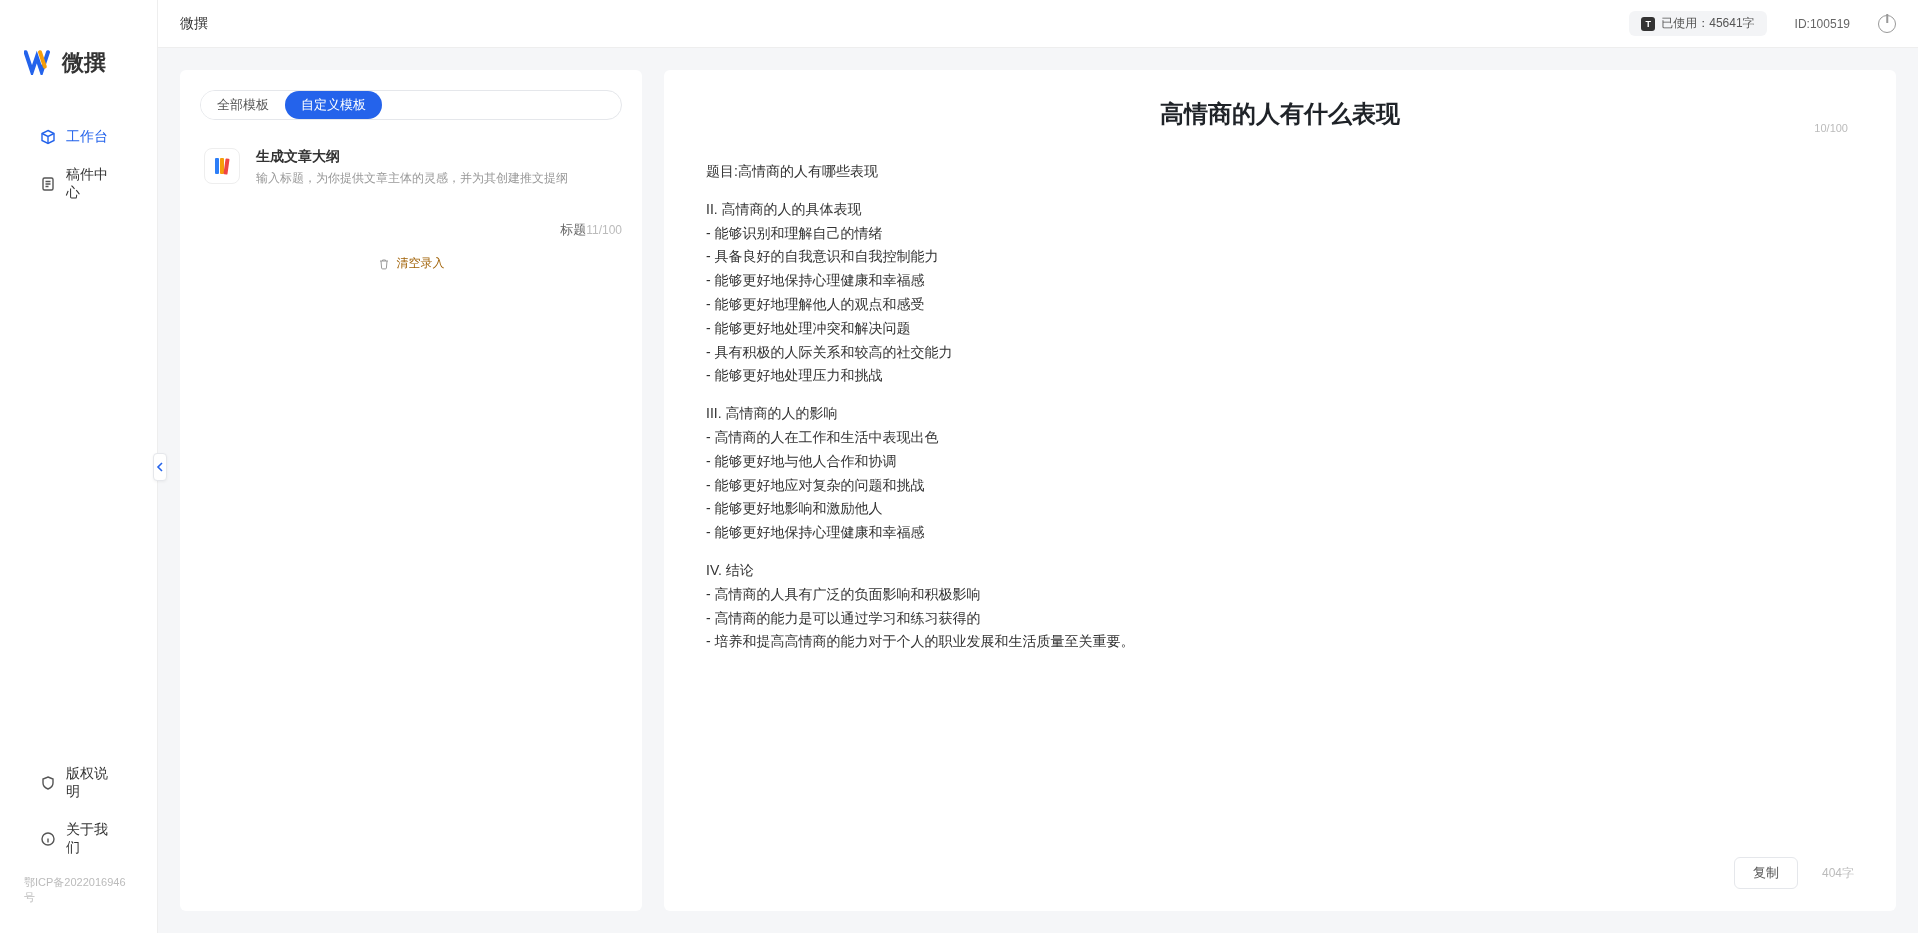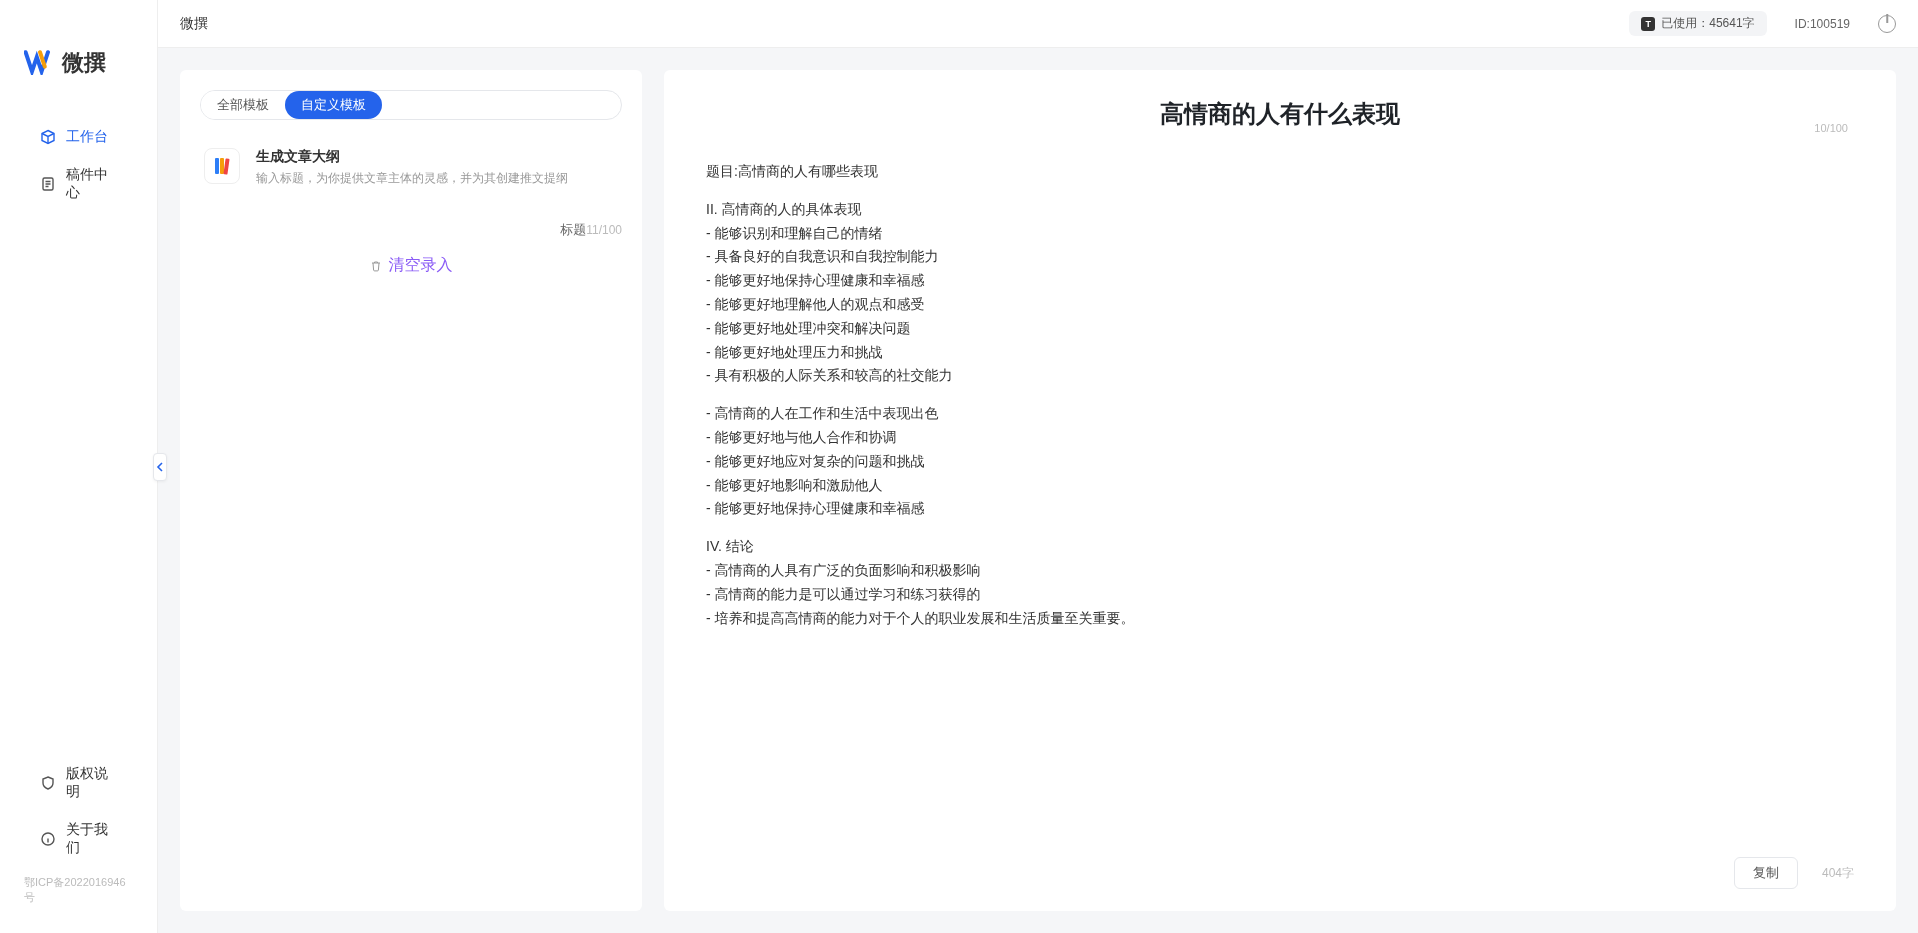--- a/index.html
+++ b/index.html
@@ -40,21 +40,21 @@
 
     .tool-card { display: flex; gap: 16px; margin-top: 18px; padding: 10px 4px; }
     .tool-icon { width: 36px; height: 36px; border: 1px solid #eee; border-radius: 8px; display:flex; align-items:center; justify-content:center; }
     .tool-title { font-size: 14px; font-weight: 600; color: #333; }
     .tool-desc { font-size: 12px; color: #999; margin-top: 4px; }
 
     .field-row { display: flex; justify-content: flex-end; align-items: center; margin-top: 24px; font-size: 13px; color: #666; }
     .char-count { color: #bbb; font-size: 12px; }
     .input-box { margin-top: 8px; }
     .input-box input { width: 100%; padding: 10px 12px; border: 1px solid #e5e7eb; border-radius: 6px; font-size: 14px; outline: none; }
-    .clear-row { display: flex; align-items: center; justify-content: center; gap: 7px; margin-top: 16px; color: #8b5cf6; font-size: 16px; cursor: pointer; }
+    .clear-row { display: flex; align-items: center; justify-content: center; gap: 7px; margin-top: 16px; color: #a16207; font-size: 12px; cursor: pointer; }
 
     .generate-row { margin-top: auto; padding-top: 16px; display: flex; justify-content: center; }
     .generate-btn { width: 200px; padding: 10px; background: #2463eb; color:#fff; border:none; border-radius: 6px; font-size: 14px; cursor:pointer; }
 
     
     .doc-title { text-align: center; font-size: 24px; font-weight: 600; color: #1f2328; font-family: "Songti SC", SimSun, serif; margin-top: 0; }
     .title-count { position: absolute; right: 48px; top: 52px; font-size: 11px; color: #bbb; }
     .doc-body { margin-top: 30px; font-size: 14px; line-height: 1.7; color: #333; }
     .doc-section { margin-top: 14px; }
     .doc-line { white-space: nowrap; }
@@ -181,24 +181,25 @@
       <div class="doc-body">
         <div class="doc-line">题目:高情商的人有哪些表现</div>
         <div id="sections-container">
             <div class="doc-section">
               <div class="doc-line">II. 高情商的人的具体表现</div>
               <div class="doc-line">- 能够识别和理解自己的情绪</div>
               <div class="doc-line">- 具备良好的自我意识和自我控制能力</div>
               <div class="doc-line">- 能够更好地保持心理健康和幸福感</div>
               <div class="doc-line">- 能够更好地理解他人的观点和感受</div>
               <div class="doc-line">- 能够更好地处理冲突和解决问题</div>
+              <div class="doc-line">- 具有积极的人际关系和较高的社交能力</div>
               <div class="doc-line">- 能够更好地处理压力和挑战</div>
-              <div class="doc-line">- 具有积极的人际关系和较高的社交能力</div>
             </div>
             <div class="doc-section">
+              <div class="doc-line">III. 高情商的人的影响</div>
               <div class="doc-line">- 高情商的人在工作和生活中表现出色</div>
               <div class="doc-line">- 能够更好地与他人合作和协调</div>
               <div class="doc-line">- 能够更好地应对复杂的问题和挑战</div>
               <div class="doc-line">- 能够更好地影响和激励他人</div>
               <div class="doc-line">- 能够更好地保持心理健康和幸福感</div>
             </div>
             <div class="doc-section">
               <div class="doc-line">IV. 结论</div>
               <div class="doc-line">- 高情商的人具有广泛的负面影响和积极影响</div>
               <div class="doc-line">- 高情商的能力是可以通过学习和练习获得的</div>

